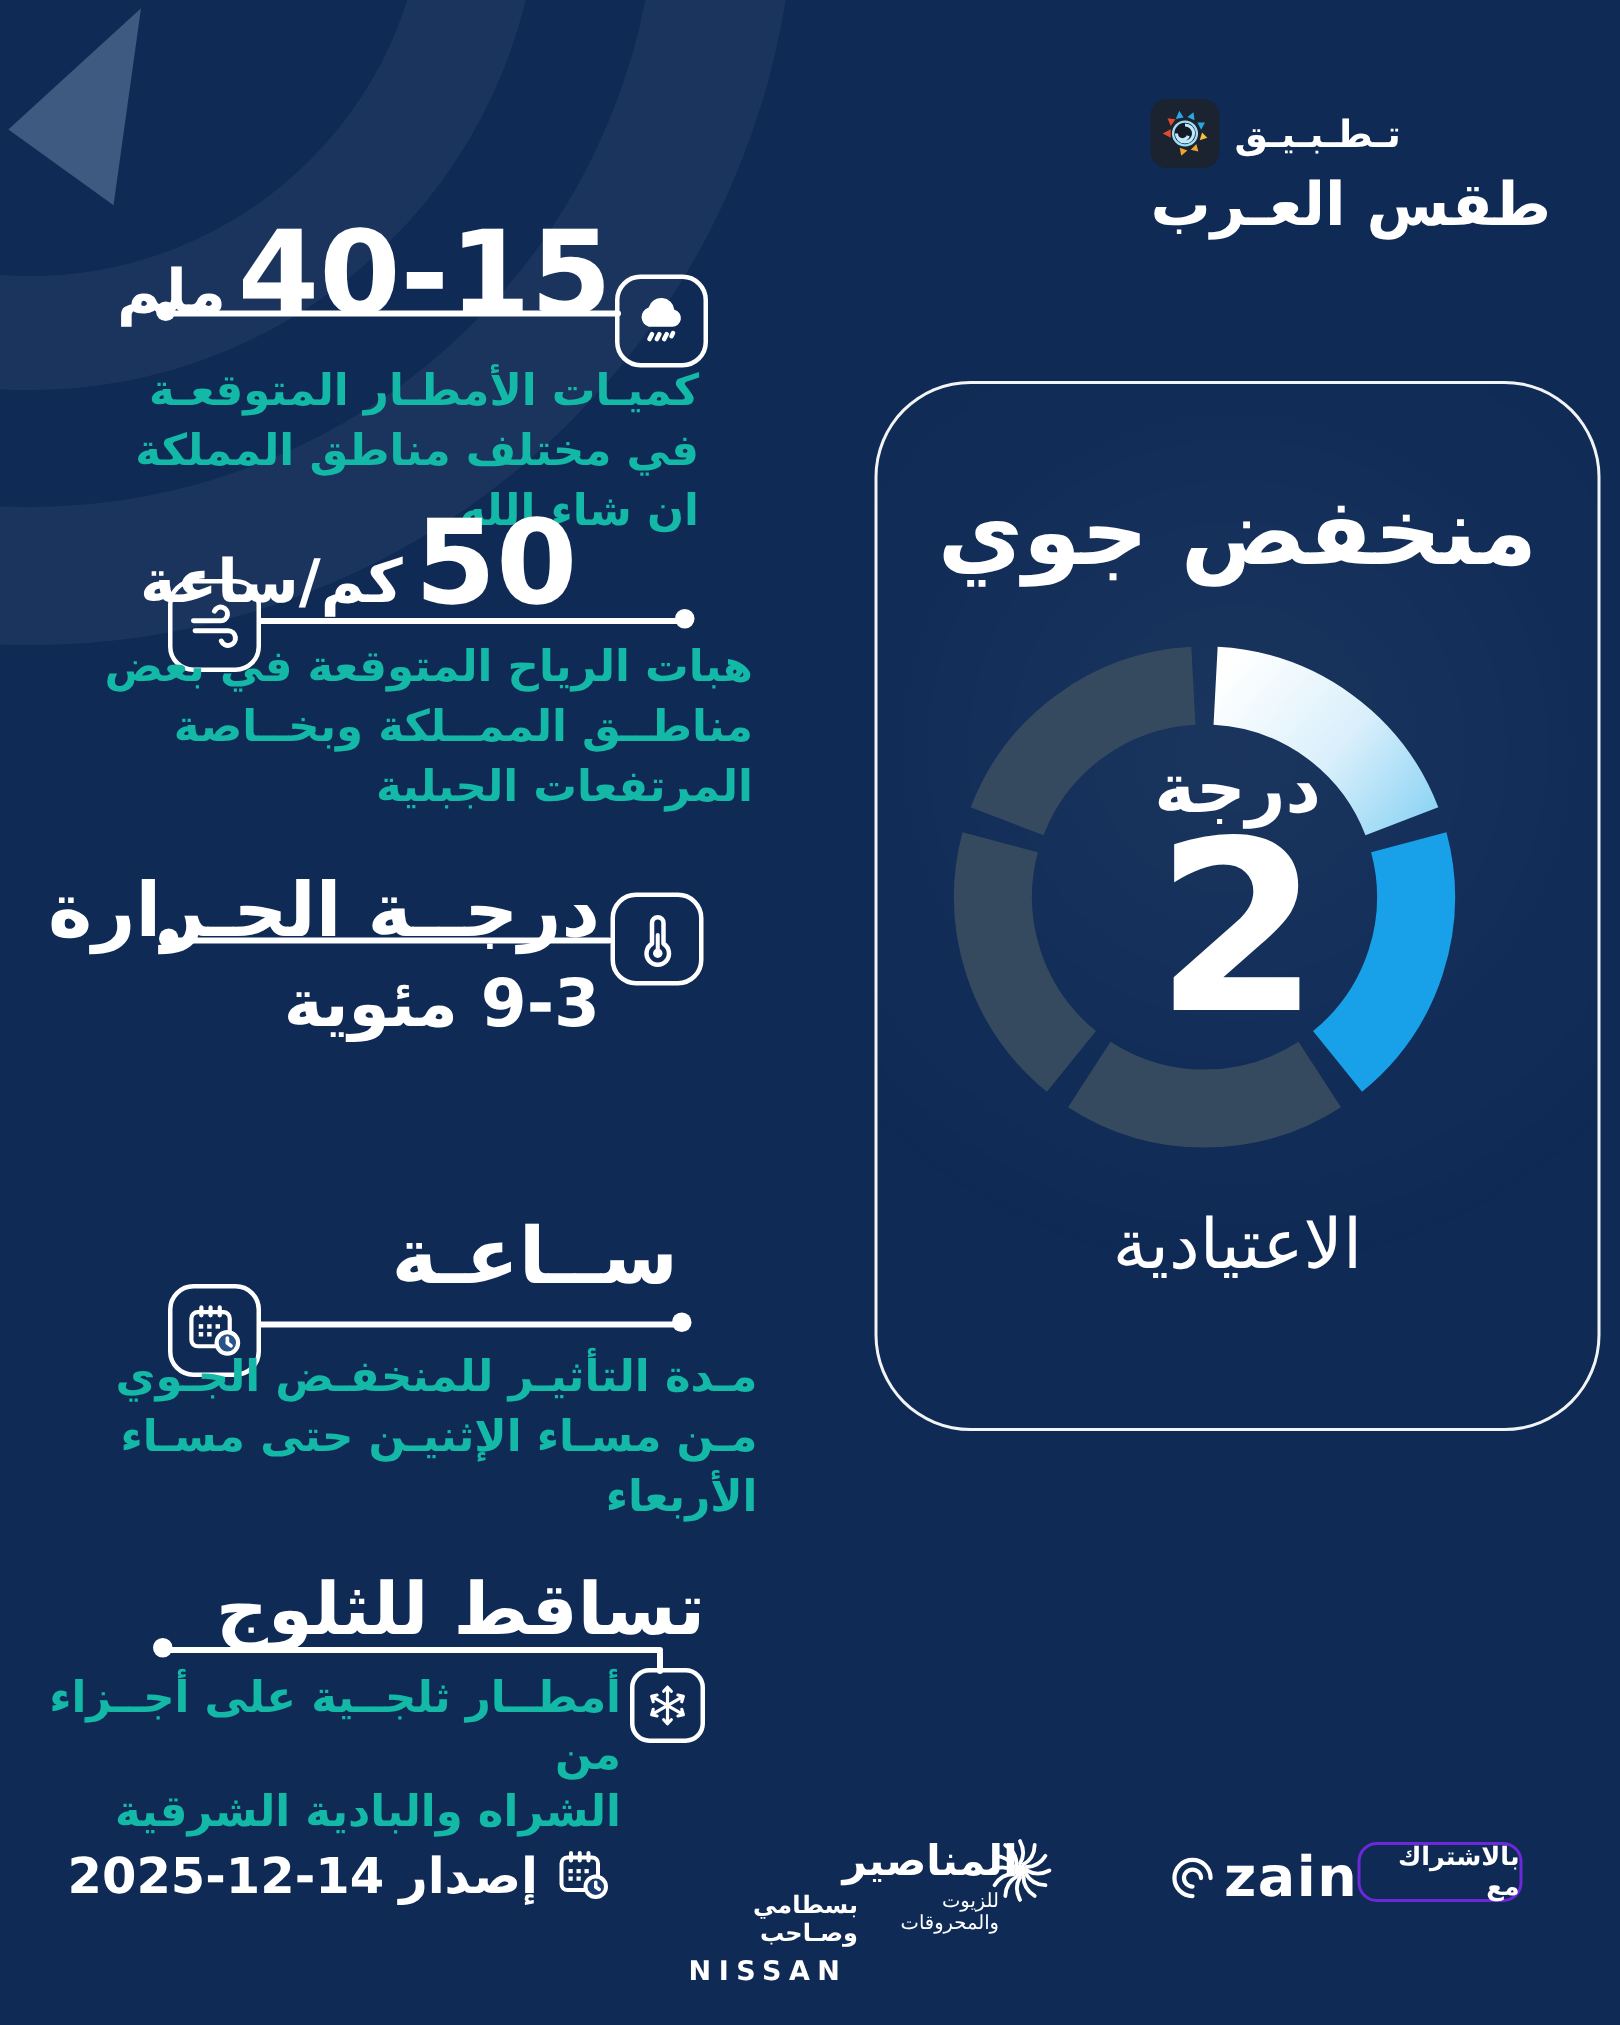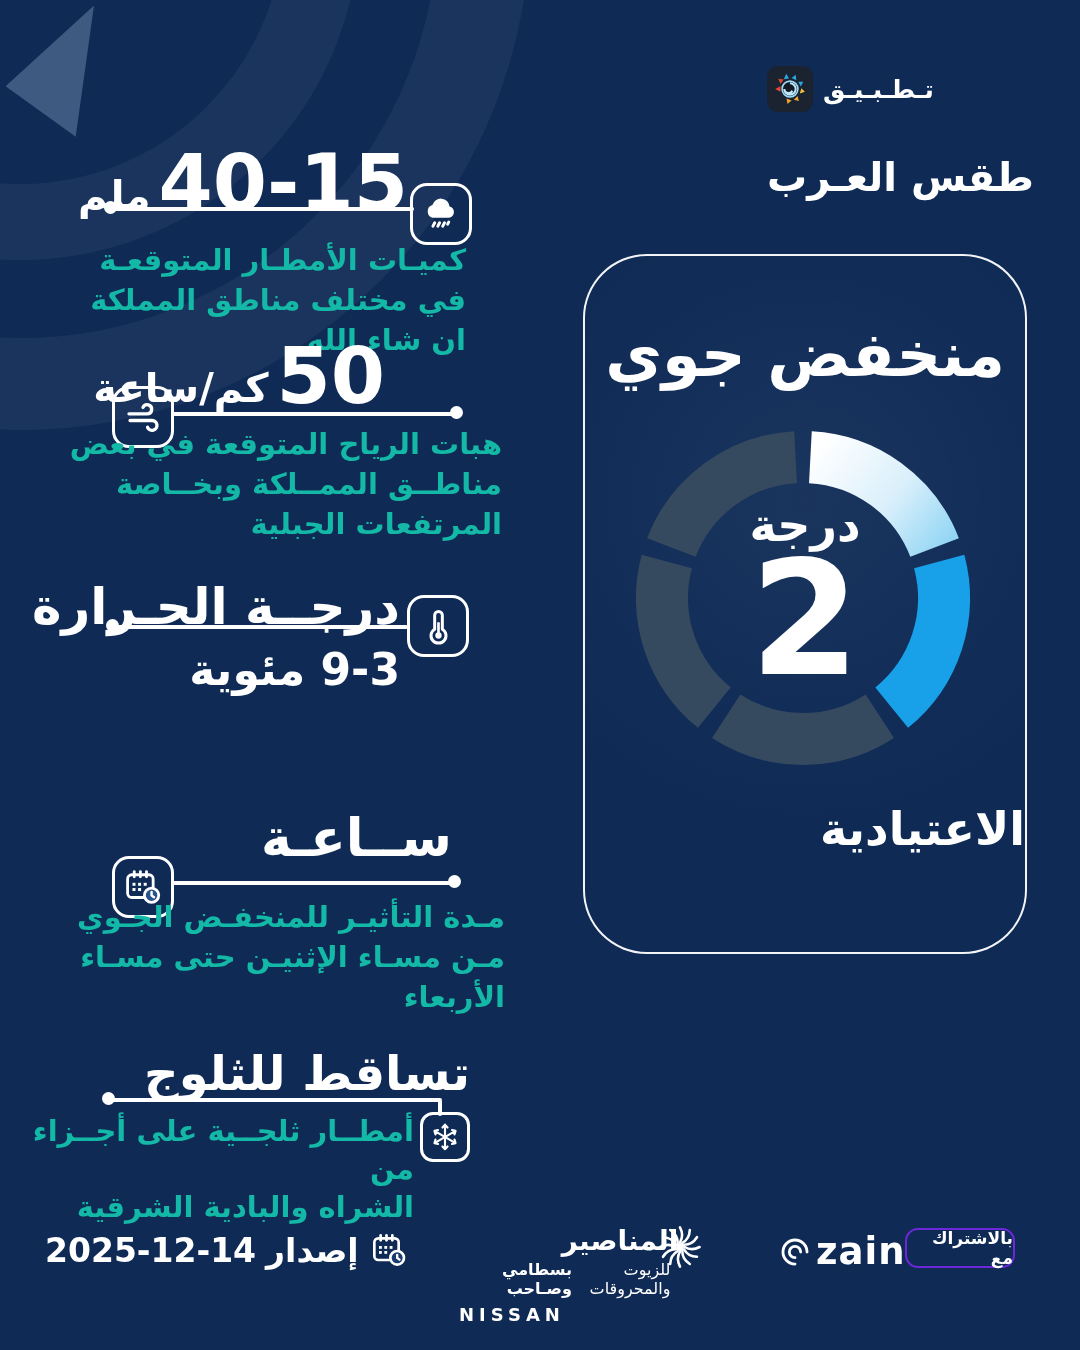--- a/index.html
+++ b/index.html
@@ -6,58 +6,58 @@
   .page{position:relative;width:1080px;height:1350px;overflow:hidden;
     font-family:"DejaVu Sans","Liberation Sans",sans-serif;color:#fff;
     background:linear-gradient(155deg,#3a6ca1 0%,#30609-4 0,#30609a 28%,#2b5b90 48%,#234e83 70%,#183b6f 88%,#143367 100%);}
   
   .ring{position:absolute;border-radius:50%;box-sizing:border-box;pointer-events:none;}
   .ring1{width:1020px;height:1020px;left:-490px;top:-590px;border:92px solid rgba(255,255,255,0.05);}
   .ring2{width:680px;height:680px;left:-320px;top:-420px;border:76px solid rgba(255,255,255,0.05);}
   .arrow-decor{position:absolute;left:2px;top:10px;width:130px;height:130px;
     background:rgba(190,216,240,0.28);clip-path:polygon(2% 52%,78% 0,50% 98%);transform:rotate(-8deg);}
   
-  .brand{position:absolute;top:66px;right:46px;display:flex;flex-direction:column;align-items:flex-end;direction:rtl;gap:40px;}
+  .brand{position:absolute;top:66px;right:46px;display:flex;flex-direction:column;align-items:flex-end;direction:rtl;}
   .brand-row{display:flex;align-items:center;gap:10px;}
   .app-icon{width:46px;height:46px;border-radius:11px;background:#1b2230;display:flex;align-items:center;justify-content:center;}
   .app-label{font-size:25px;font-weight:700;letter-spacing:1px;}
   .app-wordmark{font-size:40px;font-weight:700;margin-top:2px;}
   
   .num-row{position:absolute;display:flex;align-items:flex-end;gap:8px;direction:rtl;white-space:nowrap;font-weight:700;}
   .num-big{font-size:78px;line-height:0.85;}
   .num-unit{font-size:40px;line-height:1.05;}
   .num-unit-lg{font-size:52px;line-height:1;}
   .stat-title{position:absolute;font-size:50px;font-weight:700;direction:rtl;white-space:nowrap;}
   .desc{position:absolute;direction:rtl;text-align:right;font-size:29px;line-height:40px;font-weight:700;color:#14b8a6;}
   .rule{position:absolute;height:4px;background:#fff;border-radius:2px;}
   .vstub{position:absolute;width:4px;background:#fff;border-radius:2px;}
   .dot{position:absolute;width:13px;height:13px;border-radius:50%;background:#fff;}
   .icon-box{position:absolute;width:62px;height:62px;box-sizing:border-box;border:3.5px solid #fff;border-radius:17px;
     display:flex;align-items:center;justify-content:center;}
   .icon-box.small{width:50px;height:50px;border-radius:13px;border-width:3px;}
   
-  .card{position:absolute;left:583px;top:254px;width:444px;height:700px;box-sizing:border-box;
+  .card{position:absolute;left:583px;top:254px;width:484px;height:700px;box-sizing:border-box;
     border:2.5px solid rgba(255,255,255,0.95);border-radius:64px;
     background:radial-gradient(circle at 50% 35%,rgba(255,255,255,0.05),rgba(255,255,255,0) 70%);}
   .card-title{position:absolute;top:62px;left:0;right:0;text-align:center;font-size:62px;font-weight:700;direction:rtl;}
   .gauge-svg{position:absolute;left:28px;top:152px;}
   .gauge-label{position:absolute;top:242px;left:0;right:0;text-align:center;font-size:46px;font-weight:700;direction:rtl;}
   .gauge-value{position:absolute;top:284px;left:0;right:0;text-align:center;font-size:158px;line-height:1;font-weight:700;}
-  .gauge-category{position:absolute;top:546px;left:0;right:0;text-align:right;font-size:46px;font-weight:700;direction:rtl;}
+  .gauge-category{position:absolute;top:546px;left:0;right:0;text-align:center;font-size:46px;font-weight:400;direction:rtl;}
   
   .issue{position:absolute;left:45px;top:1230px;display:flex;direction:rtl;align-items:center;gap:10px;
     font-size:33px;font-weight:700;white-space:nowrap;}
   .badge{position:absolute;left:905px;top:1228px;width:110px;height:40px;box-sizing:border-box;border:2px solid #6d28d9;
     border-radius:13px;display:flex;align-items:center;justify-content:center;font-size:17px;font-weight:700;direction:rtl;}
   .zain{position:absolute;left:778px;top:1230px;display:flex;align-items:center;gap:4px;}
   .zain-text{font-size:37px;font-weight:700;letter-spacing:1px;}
   .sunburst{position:absolute;left:652px;top:1216px;}
   .manaseer{position:absolute;left:574px;top:1226px;width:92px;display:flex;flex-direction:column;align-items:center;direction:rtl;}
   .manaseer-name{font-size:28px;font-weight:700;line-height:1.1;}
-  .manaseer-sub{font-size:16px;margin-top:3px;margin-left:20px;}
+  .manaseer-sub{font-size:13px;margin-top:3px;margin-left:20px;}
   .nissan{position:absolute;left:452px;top:1228px;width:120px;display:flex;flex-direction:column;align-items:center;margin-top:32px;}
   .nissan-ar{font-size:16px;font-weight:700;direction:rtl;}
   .nissan-en{font-size:18px;font-weight:700;letter-spacing:5px;margin-top:6px;}
 </style>
 </head>
 <body>
 
 <div class="page">
 
   <div class="ring ring1"></div>

